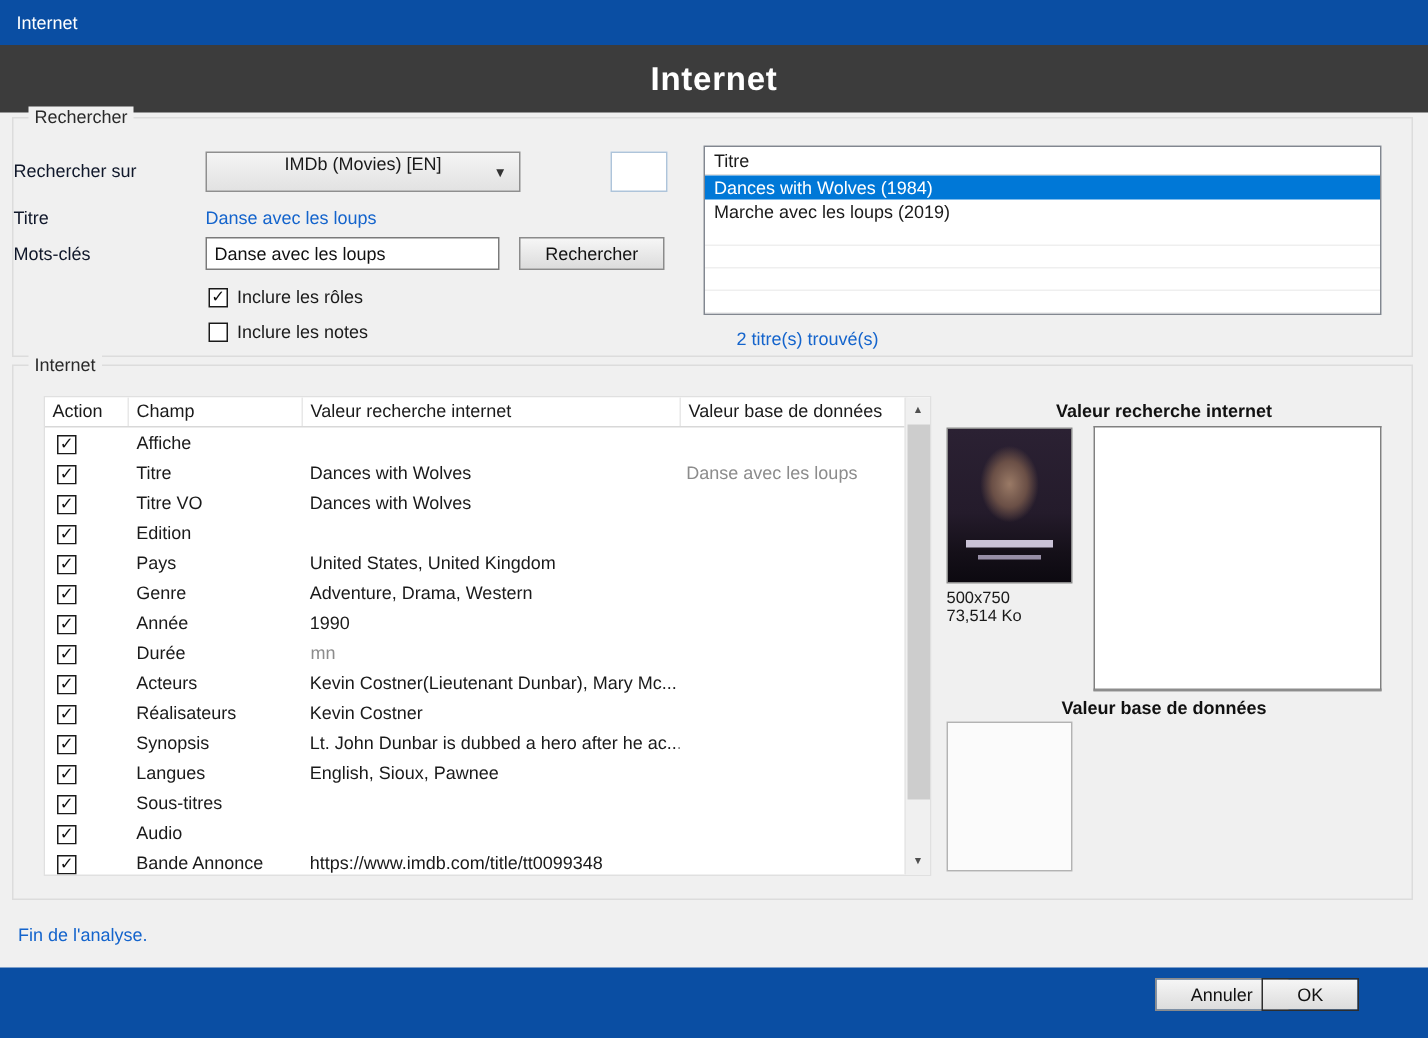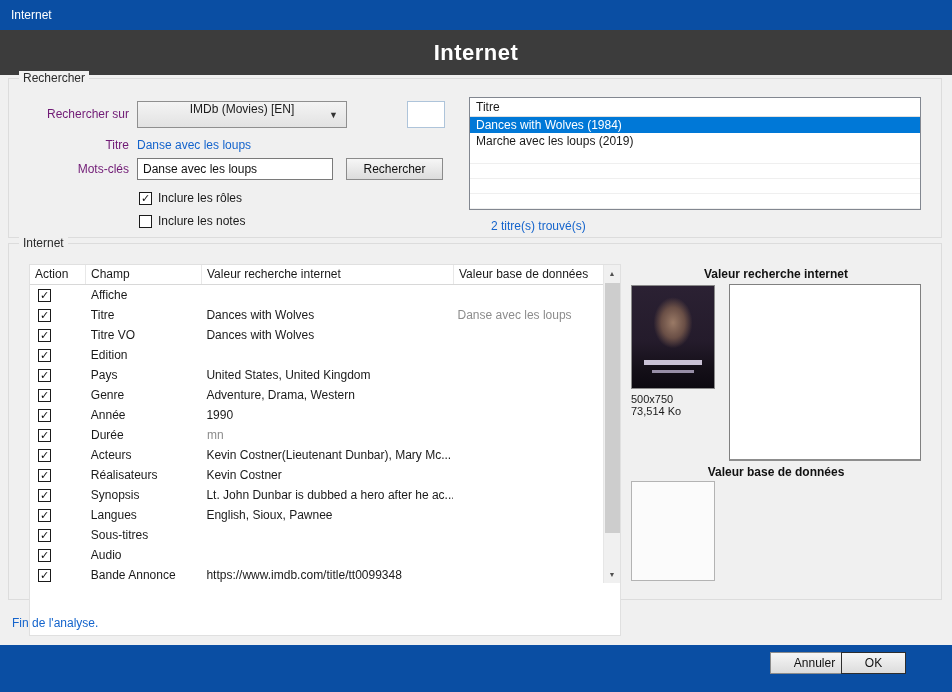--- a/index.html
+++ b/index.html
@@ -7,21 +7,21 @@
   .window{position:relative;width:952px;height:692px;background:#f0f0f0;font-size:12px;color:#1a1a1a;overflow:hidden;margin:0 auto}
 
   .titlebar{position:absolute;left:0;top:0;width:952px;height:30px;background:#0a4ea3;color:#fff;display:flex;align-items:center;padding-left:11px;font-size:12px}
   .header-band{position:absolute;left:0;top:30px;width:952px;height:45px;background:#3c3c3c;color:#fff;display:flex;align-items:center;justify-content:center;font-size:22px;font-weight:bold;letter-spacing:.5px}
 
   .groupbox{position:absolute;border:1px solid #dcdcdc;background:#f0f0f0}
   .group-label{position:absolute;top:-8px;left:10px;background:#f0f0f0;padding:0 4px;font-size:12px;color:#2a2a2a}
 
   
   .search-group{left:8px;top:78px;width:934px;height:160px}
-  .flabel{position:absolute;left:0;width:120px;text-align:right;color:#701a75;line-height:14px}
+  .flabel{position:absolute;left:0;width:120px;text-align:left;color:#0f172a;line-height:14px}
   .lbl-searchon{top:28px}
   .lbl-title{top:59px}
   .lbl-keywords{top:83px}
   .combo{position:absolute;left:128px;top:22px;width:210px;height:27px;background:linear-gradient(#f4f4f4,#e2e2e2);border:1px solid #8f8f8f;display:flex;align-items:flex-start;justify-content:center;cursor:default}
   .combo .caret{position:absolute;right:8px;top:9px;font-size:9px;color:#333;line-height:1}
   .site-box{position:absolute;left:398px;top:22px;width:38px;height:27px;background:#fff;border:1px solid #aec4da}
   .listbox{position:absolute;left:460px;top:18px;width:452px;height:113px;background:#fff;border:1px solid #828790;overflow:hidden}
   .list-header{height:19px;line-height:18px;padding-left:6px;border-bottom:1px solid #e0e0e0;background:#fff;color:#1a1a1a}
   .list-row{height:16px;line-height:16px;padding-left:6px;white-space:nowrap;overflow:hidden}
   .list-row.selected{background:#0078d7;color:#fff}
@@ -33,21 +33,21 @@
   .btn.default{border-color:#2d2d2d}
   .btn-search{position:absolute;left:337px;top:79px;width:97px;height:22px}
   .cb{display:inline-flex;flex:none;width:13px;height:13px;border:1px solid #1a1a1a;background:#fff;align-items:center;justify-content:center;font-size:11px;line-height:1;color:#0d0d0d}
   .check-row{position:absolute;left:130px;display:flex;align-items:center;gap:6px}
   .chk-roles{top:112px}
   .chk-notes{top:135px}
   .results-count{position:absolute;left:482px;top:140px}
 
   
   .internet-group{left:8px;top:243px;width:934px;height:357px}
-  .itable{position:absolute;left:20px;top:20px;width:592px;height:372px;background:#fff;border:1px solid #e0e0e0}
+  .itable{position:absolute;left:20px;top:20px;width:592px;height:320px;background:#fff;border:1px solid #e0e0e0}
   .thead{display:flex;height:20px;border-bottom:1px solid #d8d8d8;background:#fff}
   .th{line-height:19px;padding-left:5px;border-right:1px solid #e8e8e8;white-space:nowrap;overflow:hidden}
   .th-action{width:56px}
   .th-field{width:116px}
   .th-inet{width:252px}
   .th-db{width:151px}
   .tbody{position:absolute;left:0;top:20px;width:573px;height:298px;overflow:hidden}
   .trow{display:flex;height:20px;align-items:center}
   .tc{white-space:nowrap;overflow:hidden}
   .c-action{width:56px;padding-left:8px}

